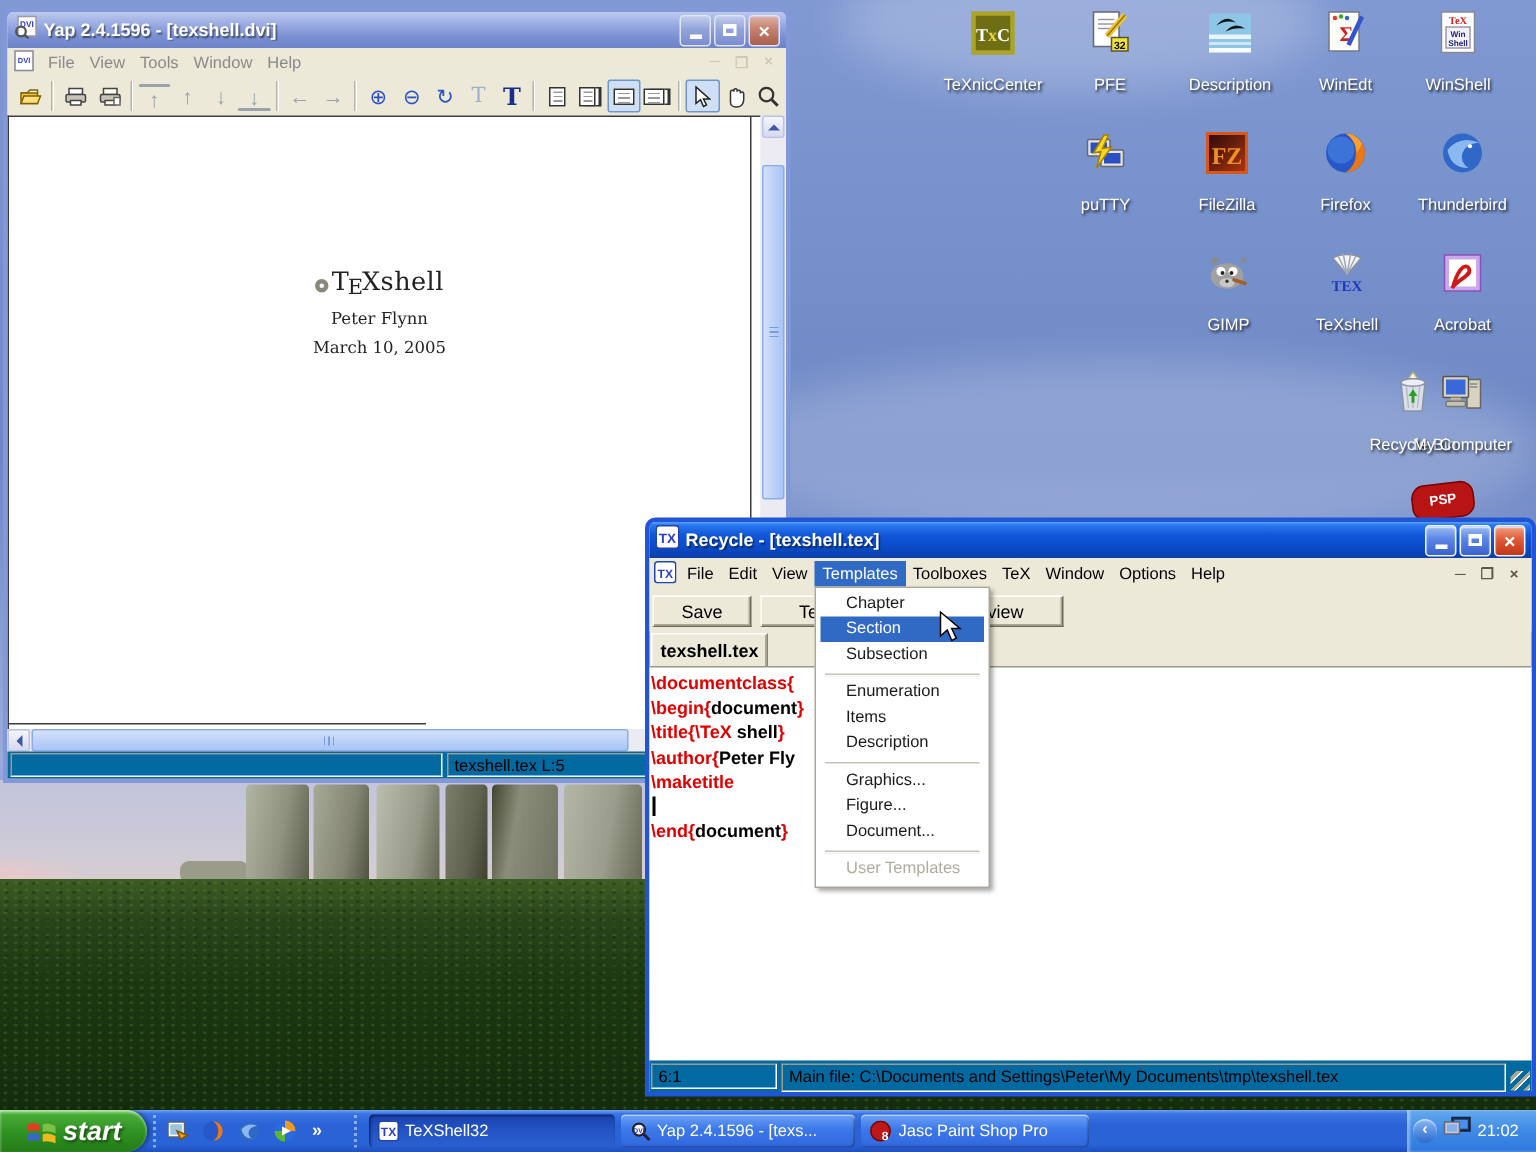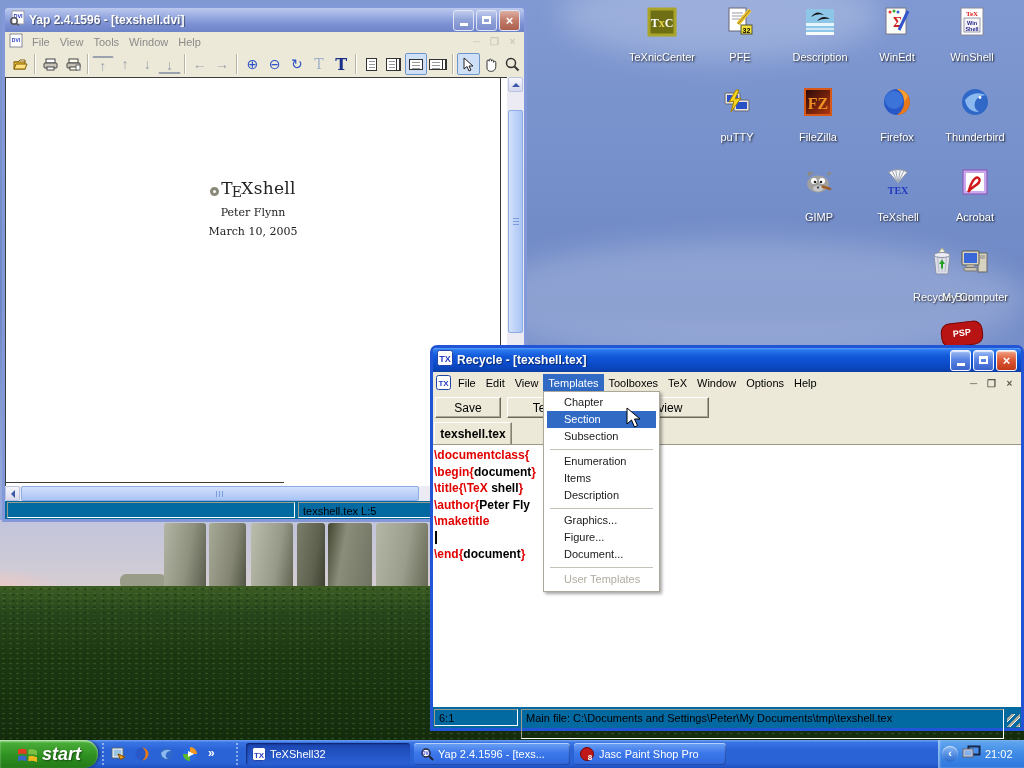--- a/index.html
+++ b/index.html
@@ -500,21 +500,21 @@
       <div class="eline" style="top:20px;"><span class="r">\begin{</span><span class="k">document</span><span class="r">}</span></div>
       <div class="eline" style="top:36px;"><span class="r">\title{\TeX </span><span class="k">shell</span><span class="r">}</span></div>
       <div class="eline" style="top:53px;"><span class="r">\author{</span><span class="k">Peter Fly</span></div>
       <div class="eline" style="top:69px;"><span class="r">\maketitle</span></div>
       <div class="caret" style="top:86px;"></div>
       <div class="eline" style="top:102px;"><span class="r">\end{</span><span class="k">document</span><span class="r">}</span></div>
     </div>
 
     <div class="statusbar" style="left:0;top:359px;width:588px;height:21px;">
       <div class="spanel" style="left:1px;top:2px;width:84px;height:17px;">6:1</div>
-      <div class="spanel" style="left:88px;top:2px;width:483px;height:30px;">Main file: C:\Documents and Settings\Peter\My Documents\tmp\texshell.tex</div>
+      <div class="spanel" style="left:88px;top:2px;width:483px;height:19px;">Main file: C:\Documents and Settings\Peter\My Documents\tmp\texshell.tex</div>
       <div class="grip"></div>
     </div>
   </div>
 
   <div class="tmenu">
     <div class="mrow" style="top:2px;">Chapter</div>
     <div class="mrow sel" style="top:19px;">Section</div>
     <div class="mrow" style="top:36px;">Subsection</div>
     <div class="msep" style="top:57px;"></div>
     <div class="mrow" style="top:61px;">Enumeration</div>

